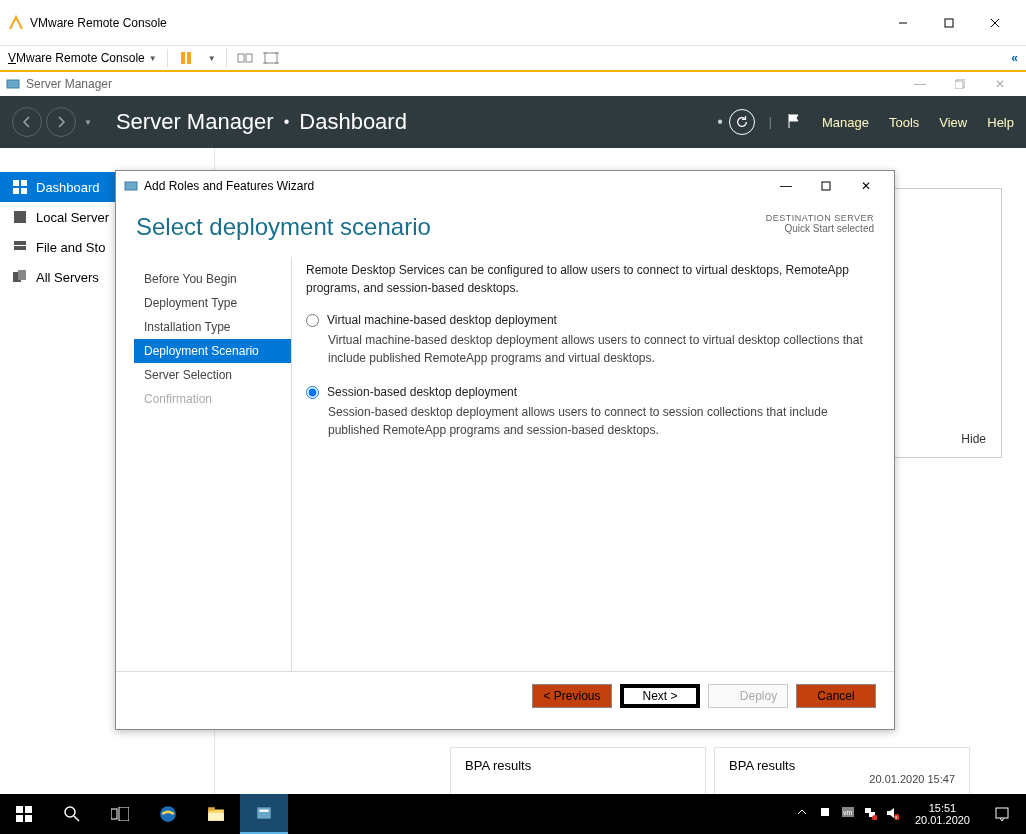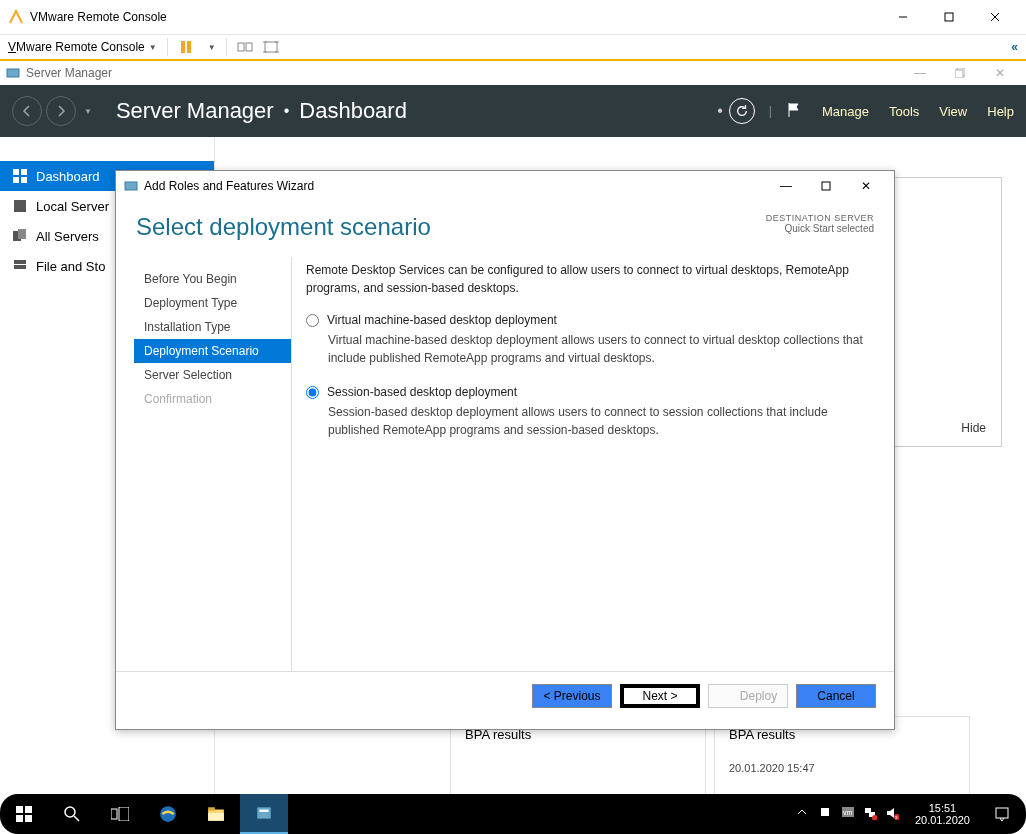--- a/index.html
+++ b/index.html
@@ -1,19 +1,19 @@
 <!DOCTYPE html>
 <html><head>
 <meta charset="utf-8">
 <style>
 * { box-sizing: border-box; margin: 0; padding: 0; font-family: "Segoe UI", Tahoma, sans-serif; }
 body { width: 1026px; height: 834px; background: #fff; position: relative; overflow: hidden; font-size: 12px; }
 
 
-.vmware-titlebar { height: 35px; background: #fff; border-bottom: 1px solid #e5e5e5; display: flex; align-items: center; padding: 0 8px; }
+.vmware-titlebar { height: 46px; background: #fff; border-bottom: 1px solid #e5e5e5; display: flex; align-items: center; padding: 0 8px; }
 .vmware-titlebar .vm-icon { width: 16px; height: 16px; margin-right: 6px; }
 .vmware-titlebar .title { font-size: 12px; color: #000; flex: 0 0 auto; }
 .vmware-titlebar .spacer { flex: 1; }
 .vmware-titlebar .winctl { width: 46px; height: 30px; display: flex; align-items: center; justify-content: center; }
 .vmware-titlebar .winctl svg { width: 10px; height: 10px; }
 
 .vmware-toolbar { height: 26px; background: #fff; border-bottom: 2px solid #f2b200; display: flex; align-items: center; padding: 0 8px; gap: 10px; }
 .vmware-toolbar .menu { font-size: 12px; color: #000; display: flex; align-items: center; }
 .vmware-toolbar .menu .u { text-decoration: underline; }
 .vmware-toolbar .drop { margin-left: 4px; font-size: 8px; color: #555; }
@@ -45,21 +45,21 @@
 .sm-sidebar { width: 215px; background: #fff; border-right: 1px solid #e5e5e5; padding-top: 24px; }
 .sm-sidebar .item { height: 30px; display: flex; align-items: center; padding: 0 12px; font-size: 13px; color: #000; gap: 8px; }
 .sm-sidebar .item.active { background: #0078d7; color: #fff; }
 .sm-sidebar .item .sicon { width: 16px; height: 16px; }
 
 .sm-main { flex: 1; background: #fff; padding: 0 20px; position: relative; }
 .dash-card { border: 1px solid #ccc; position: absolute; right: 24px; top: 40px; width: 760px; height: 270px; background: #fff; padding: 18px; }
 .dash-hide { position: absolute; right: 40px; top: 284px; font-size: 12px; color: #333; }
 .dash-bpa-wrap { position: absolute; left: 235px; bottom: 0; display: flex; gap: 8px; }
 .dash-bpa { width: 256px; border: 1px solid #e0e0e0; padding: 10px 14px 24px; font-size: 13px; }
-.dash-bpa .ts { text-align: left; font-size: 11px; color: #444; margin-top: 20px; }
+.dash-bpa .ts { text-align: right; font-size: 11px; color: #444; }
 
 
 .wizard { position: absolute; left: 115px; top: 170px; width: 780px; height: 560px; background: #fff; border: 1px solid #888; box-shadow: 0 2px 8px rgba(0,0,0,0.25); z-index: 50; }
 .wizard-titlebar { height: 30px; display: flex; align-items: center; padding: 0 8px; }
 .wizard-titlebar .w-icon { width: 14px; height: 14px; margin-right: 6px; }
 .wizard-titlebar .w-title { font-size: 12px; }
 .wizard-titlebar .spacer { flex: 1; }
 .wizard-titlebar .winctl { width: 40px; height: 30px; display: flex; align-items: center; justify-content: center; }
 
 .wizard-head { padding: 12px 20px 0 20px; display: flex; align-items: flex-start; }
@@ -73,26 +73,26 @@
 .wizard-nav .step.active { background: #0078d7; color: #fff; }
 .wizard-nav .step.disabled { color: #aaa; }
 
 .wizard-content { flex: 1; padding: 4px 22px 0 14px; font-size: 12px; color: #222; border-left: 1px solid #ddd; margin-left: 0; min-height: 380px; }
 .wizard-content .intro { line-height: 1.5; margin-bottom: 16px; }
 .wizard-content .radio-row { display: flex; align-items: center; margin-bottom: 4px; }
 .wizard-content .radio-row input { margin-right: 8px; }
 .wizard-content .radio-desc { margin-left: 22px; color: #444; line-height: 1.5; margin-bottom: 18px; }
 
 .wizard-buttons { display: flex; justify-content: flex-end; padding: 12px 18px; gap: 8px; border-top: 1px solid #ddd; }
-.wizard-buttons button { min-width: 80px; height: 24px; font-size: 12px; background: #3b82f6; border: 1px solid #888; }
+.wizard-buttons button { min-width: 80px; height: 24px; font-size: 12px; background: #c2410c; border: 1px solid #888; }
 .wizard-buttons button.primary { border: 4px solid #000000; background: #fff; }
 .wizard-buttons button[disabled] { color: #aaa; border-color: #ccc; background: #fafafa; padding-left: 21px; }
 
 
-.taskbar { position: absolute; left: 0; bottom: 0; width: 100%; height: 40px; background: #000; display: flex; align-items: flex-end; color: #fff; border-radius: 18px; }
+.taskbar { position: absolute; left: 0; bottom: 0; width: 100%; height: 40px; background: #000; display: flex; align-items: flex-end; color: #fff; }
 .taskbar .tb-btn { width: 48px; height: 40px; display: flex; align-items: center; justify-content: center; }
 .taskbar .tb-btn.active { background: #1a4a6e; border-bottom: 2px solid #5cb3e6; }
 .taskbar .tb-right { margin-left: auto; display: flex; align-items: center; gap: 6px; padding-right: 6px; }
 .taskbar .clock { text-align: center; font-size: 11px; line-height: 1.1; padding: 0 8px; }
 .taskbar .tray-ic { width: 16px; height: 16px; }
 .taskbar .notif { width: 36px; height: 40px; display: flex; align-items: center; justify-content: center; }
 </style>
 </head>
 <body>
 
@@ -229,34 +229,34 @@
       <span class="sicon">
         <svg viewBox="0 0 16 16">
             <rect x="2" y="2" width="12" height="12" fill="#555"></rect>
           </svg>
       </span>
       <span>Local Server</span>
     </div>
     <div class="item">
       <span class="sicon">
         <svg viewBox="0 0 16 16">
+            <rect x="2" y="2" width="12" height="4" fill="#555"></rect>
+            <rect x="2" y="7" width="12" height="4" fill="#555"></rect>
+          </svg>
+      </span>
+      <span>File and Sto</span>
+    </div>
+    <div class="item">
+      <span class="sicon">
+        <svg viewBox="0 0 16 16">
             <rect x="1" y="3" width="8" height="10" fill="#555"></rect>
             <rect x="6" y="1" width="8" height="10" fill="#888"></rect>
           </svg>
       </span>
       <span>All Servers</span>
-    </div>
-    <div class="item">
-      <span class="sicon">
-        <svg viewBox="0 0 16 16">
-            <rect x="2" y="2" width="12" height="4" fill="#555"></rect>
-            <rect x="2" y="7" width="12" height="4" fill="#555"></rect>
-          </svg>
-      </span>
-      <span>File and Sto</span>
     </div>
   </div>
 
   <div class="sm-main">
     <div class="dash-card"></div>
     <span class="dash-hide">Hide</span>
     <div class="dash-bpa-wrap">
       <div class="dash-bpa">
         <div>BPA results</div>
       </div>

